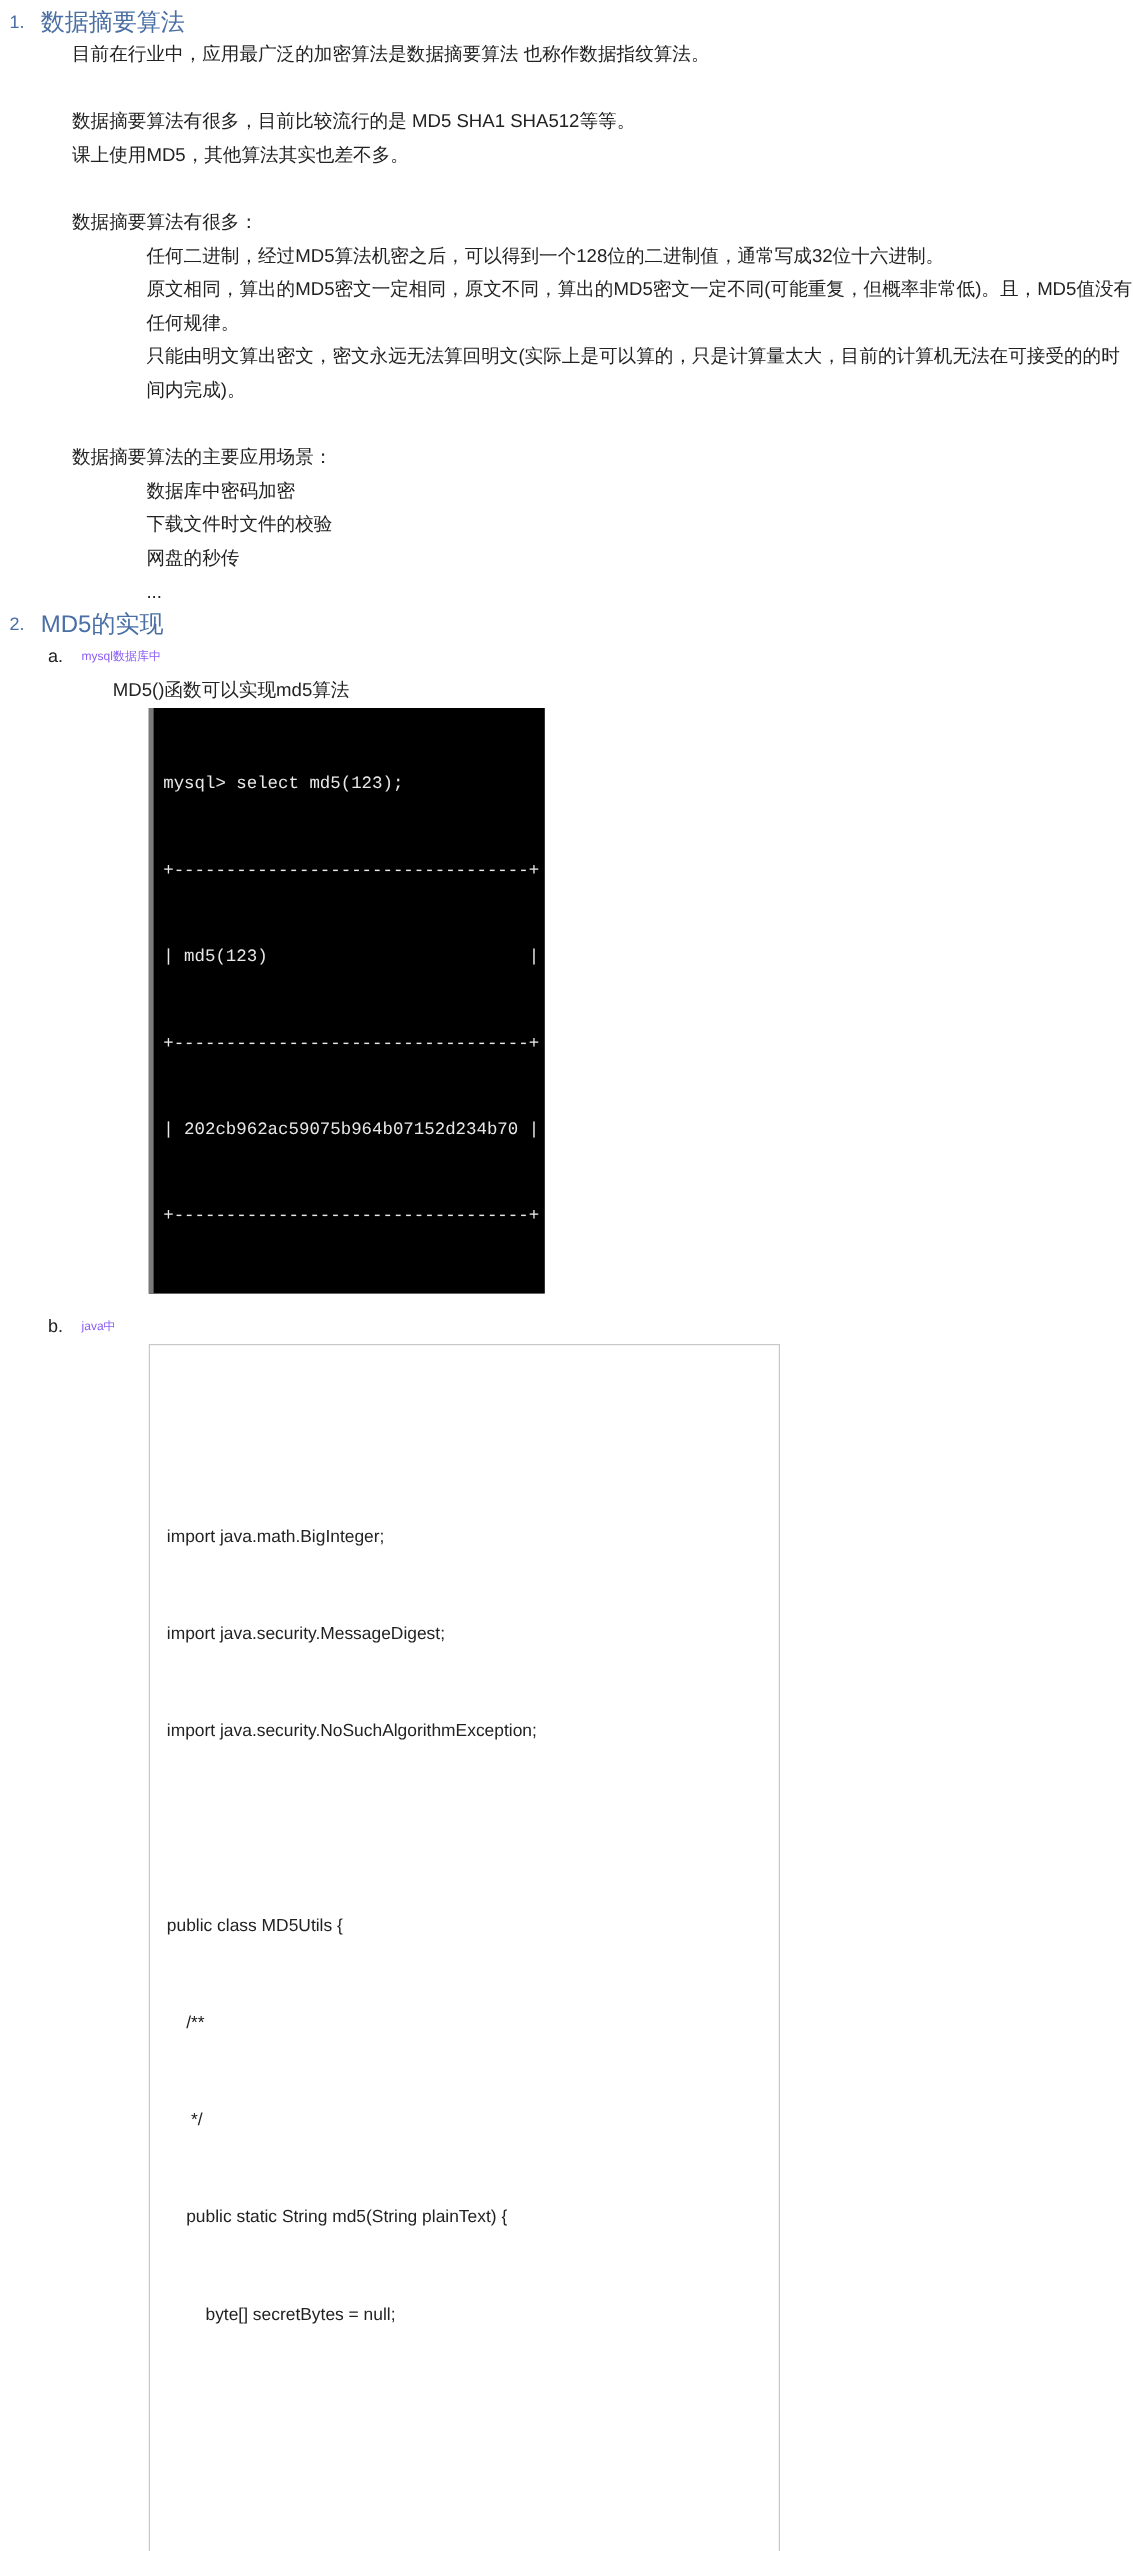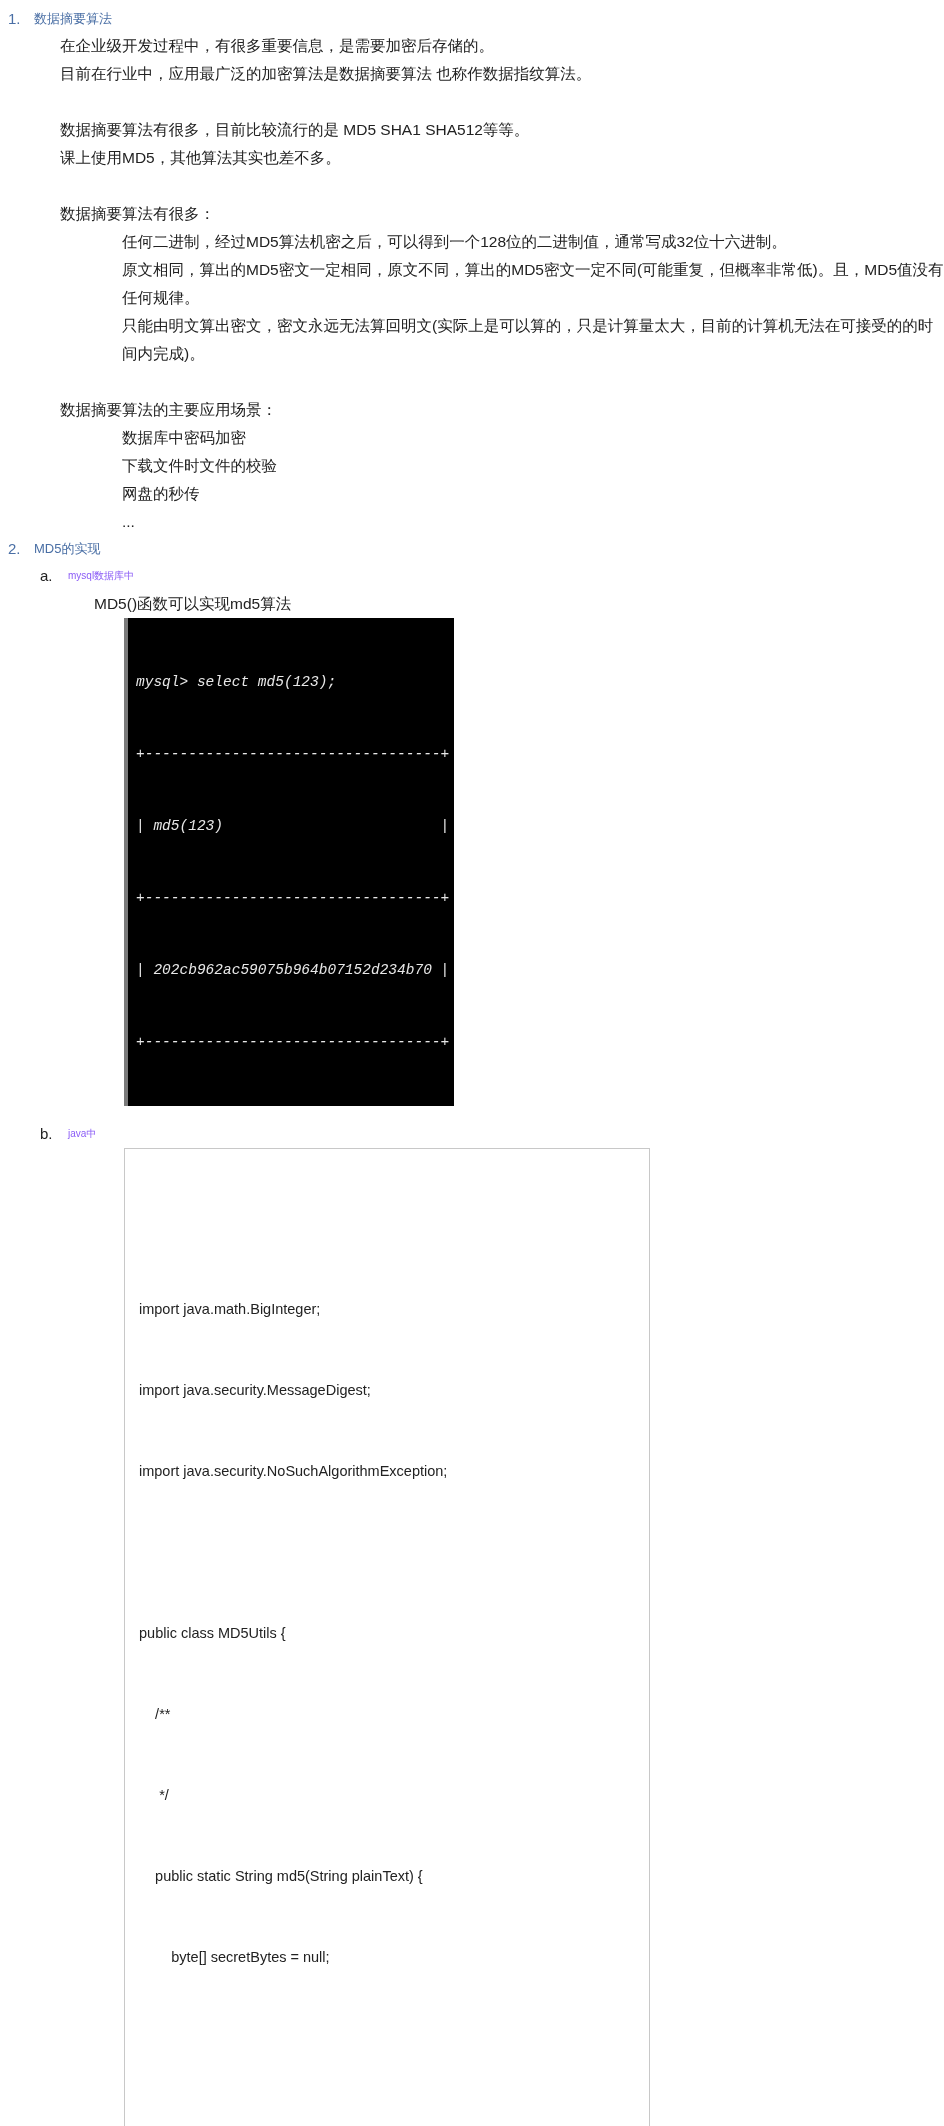--- a/index.html
+++ b/index.html
@@ -34,21 +34,21 @@
   ol.lvl1 > li > .num {
     position: absolute;
     left: 8px;
     top: 0;
     color: #4a6fa5;
     font-size: 15px;
     line-height: 26px;
   }
   .h-blue {
     color: #4a6fa5;
-    font-size: 13px;
+    font-size: 20px;
     line-height: 26px;
     margin: 0;
   }
 
   
   ol.lvl2 {
     list-style: none;
     margin: 0;
     padding: 0;
   }
@@ -90,21 +90,20 @@
     font-family: "Liberation Mono", "DejaVu Sans Mono", monospace;
     font-size: 14.5px;
     line-height: 24px;
     padding: 4px 6px 4px 8px;
     margin-left: 56px;
     width: 330px;
     white-space: pre;
     border-left: 4px solid #7a7a7a;
     box-sizing: border-box;
     overflow: hidden;
-    font-style: italic;
   }
   .terminal .tline { display: block; }
 
   
   .codebox {
     border: 1px solid #c8c8c8;
     background: #ffffff;
     margin-left: 56px;
     width: 526px;
     padding: 12px 0 12px 14px;
@@ -121,21 +120,20 @@
 <body>
 
 <div class="page">
 
   <ol class="lvl1">
 
     <li>
       <span class="num">1.</span>
       <div class="h-blue">数据摘要算法</div>
 
-      <div class="para indent1">在企业级开发过程中，有很多重要信息，是需要加密后存储的。</div>
       <div class="para indent1">目前在行业中，应用最广泛的加密算法是数据摘要算法 也称作数据指纹算法。</div>
       <div class="blank"></div>
       <div class="para indent1">数据摘要算法有很多，目前比较流行的是 MD5 SHA1 SHA512等等。</div>
       <div class="para indent1">课上使用MD5，其他算法其实也差不多。</div>
       <div class="blank"></div>
 
       <div class="para indent1">数据摘要算法有很多：</div>
       <div class="para indent2">任何二进制，经过MD5算法机密之后，可以得到一个128位的二进制值，通常写成32位十六进制。</div>
       <div class="para indent2">原文相同，算出的MD5密文一定相同，原文不同，算出的MD5密文一定不同(可能重复，但概率非常低)。且，MD5值没有任何规律。</div>
       <div class="para indent2">只能由明文算出密文，密文永远无法算回明文(实际上是可以算的，只是计算量太大，目前的计算机无法在可接受的的时间内完成)。</div>

